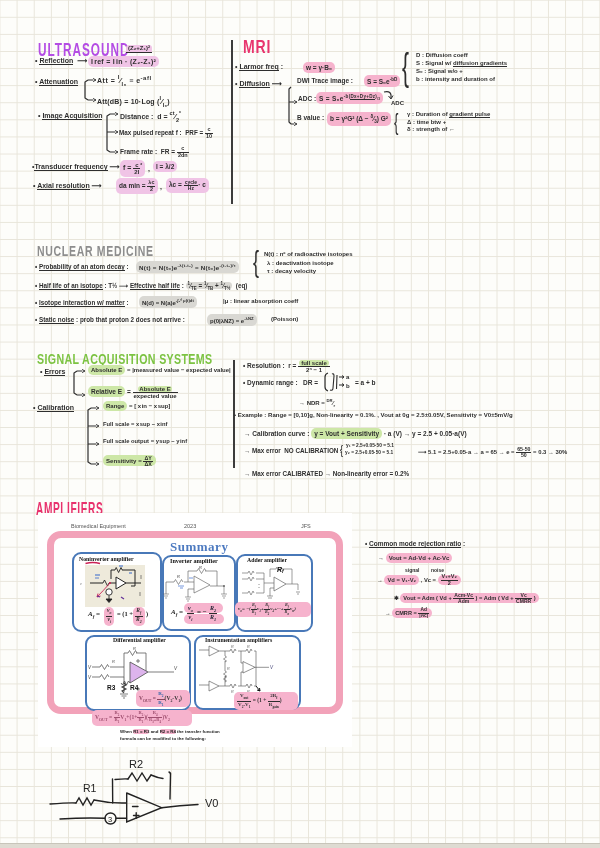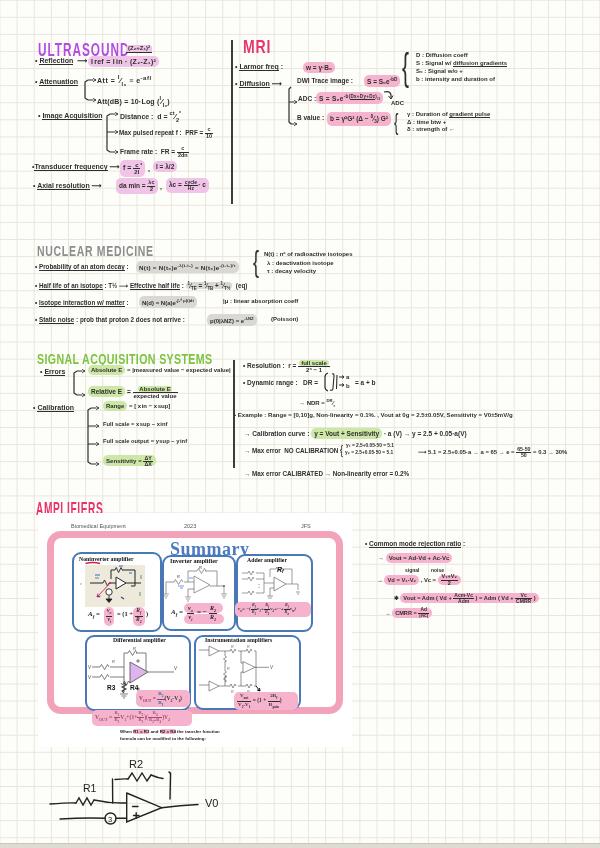--- a/index.html
+++ b/index.html
@@ -163,21 +163,21 @@
 <div class="t" style="left:431px;top:567px;font-size:5px;">noise</div>
 <div class="t" style="left:377px;top:574px;font-size:5.8px;">→ <span class="hl pk">Vd = V₁-V₂</span> , Vc = <span class="hl pk"><span class="fr" style="font-size:5.5px;"><span class="n">V₁+V₂</span><span class="d">2</span></span></span></div>
 <div class="t" style="left:394px;top:593px;font-size:5.7px;">✱ <span class="hl pk">Vout = Adm ( Vd + <span class="fr" style="font-size:5px;"><span class="n">Acm·Vc</span><span class="d">Adm</span></span> ) = Adm ( Vd + <span class="fr" style="font-size:5px;"><span class="n">Vc</span><span class="d">CMRR</span></span> )</span></div>
 <div class="t" style="left:385px;top:608px;font-size:5.6px;">→ <span class="hl pk">CMRR = <span class="fr" style="font-size:4.8px;"><span class="n">Ad</span><span class="d">|Ac|</span></span></span></div>
 
 <div style="position:absolute;left:38px;top:513px;width:314px;height:234px;background:#ffffff;"></div>
 <div class="t" style="left:71px;top:522.5px;font-size:5.5px;font-weight:normal;color:#555;">Biomedical Equipment</div>
 <div class="t" style="left:184px;top:522.5px;font-size:5.5px;font-weight:normal;color:#555;">2023</div>
 <div class="t" style="left:301px;top:522.5px;font-size:5.5px;font-weight:normal;color:#555;">JFS</div>
 <div style="position:absolute;left:47px;top:531px;width:282px;height:169px;background:#fff;border:7px solid #f2a2b9;border-radius:14px;"></div>
-<div class="t" style="left:170px;top:539px;font-size:18px;color:#4d7ac0;font-family:'Liberation Serif',serif;letter-spacing:0.5px;text-align:center;">Summary</div>
+<div class="t" style="left:170px;top:539px;font-size:13px;color:#4d7ac0;font-family:'Liberation Serif',serif;letter-spacing:0.5px;text-align:center;">Summary</div>
 
 <div style="position:absolute;left:72px;top:552px;width:86px;height:76px;border:2px solid #4878b8;border-radius:9px;background:#fff;"></div>
 <div class="t" style="left:79px;top:556px;font-size:5.8px;font-family:'Liberation Serif',serif;color:#111;">Noninverter amplifier</div>
 <svg style="left:85px;top:563px;" width="62" height="44" viewBox="0 0 62 44">
 <rect x="0" y="2" width="60" height="42" fill="#eeeadb"></rect>
 <path d="M0.5 0.5 Q8 -1.5 15 0.5" stroke="#cc2255" stroke-width="1.4" fill="none"></path>
 <path d="M5 20 H18 M24 20 H31" stroke="#222" stroke-width="1" fill="none"></path>
 <path d="M18 20 l1.5 -3 l3 6 l1.5 -3" stroke="#222" stroke-width="0.9" fill="none"></path>
 <path d="M26 16 V7 H30 M37 7 H50 V23 H46" stroke="#222" stroke-width="1" fill="none"></path>
 <path d="M30 7 l1.2 -2.5 l2.4 5 l2.4 -5 l1.2 2.5" stroke="#222" stroke-width="0.9" fill="none"></path>

